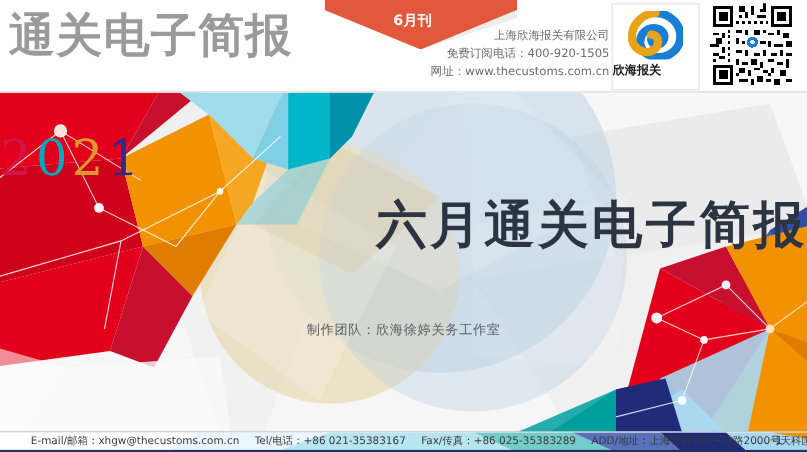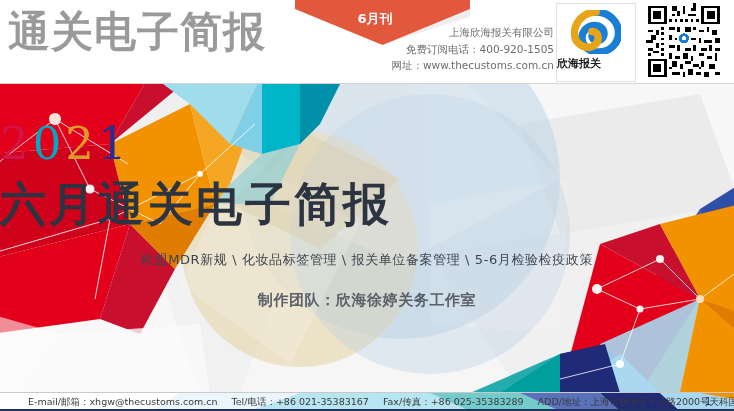--- a/index.html
+++ b/index.html
@@ -77,33 +77,33 @@
 
   
   .year{
     position:absolute;left:0;top:118px;width:734px;text-align:left;
     font-size:45px;line-height:52px;font-weight:normal;
     letter-spacing:4px;z-index:25;
     font-family:"DejaVu Serif","Liberation Serif",serif;
   }
   .year span{display:inline;}
   .big-title{
-    position:absolute;left:0;top:175px;width:734px;text-align:left;
+    position:absolute;left:0;top:175px;width:734px;text-align:right;
     font-size:46px;line-height:58px;font-weight:bold;
     color:#2b3440;letter-spacing:3px;z-index:25;white-space:nowrap;
   }
   .sub-title{
     position:absolute;left:0;top:250px;width:734px;text-align:center;
     font-size:13px;line-height:20px;color:#3d4450;
     letter-spacing:.6px;z-index:25;white-space:nowrap;
   }
   .team-line{
     position:absolute;left:0;top:292px;width:734px;text-align:center;
-    font-size:15px;line-height:16px;color:#5a6068;
-    letter-spacing:.6px;z-index:25;white-space:nowrap;font-weight:bold;
+    font-size:12px;line-height:16px;color:#5a6068;
+    letter-spacing:.6px;z-index:25;white-space:nowrap;
   }
 
   
   .footer{
     position:absolute;left:0;top:393px;width:734px;height:18px;
     z-index:40;overflow:hidden;background:transparent;
   }
   .footer-rule-top{
     position:absolute;left:0;top:392px;width:734px;height:1px;
     background:#c9c9c9;z-index:41;
@@ -227,21 +227,20 @@
       </g>
     </svg>
   </div>
 
   <div class="year">
     <span style="color:#d3144b">2</span><span style="color:#00a8c1">0</span><span style="color:#e09a2b">2</span><span style="color:#2b2b8e">1</span>
   </div>
 
   <div class="big-title">六月通关电子简报</div>
 
-  <div class="sub-title">欧盟MDR新规 \ 化妆品标签管理 \ 报关单位备案管理 \ 5-6月检验检疫政策</div>
 
   <div class="team-line">制作团队：欣海徐婷关务工作室</div>
 
   <div class="header">
 
     <div class="brand-title">通关电子简报</div>
 
     <div class="ribbon"></div>
     <div class="ribbon-shade"></div>
     <div class="ribbon-label">6月刊</div>

